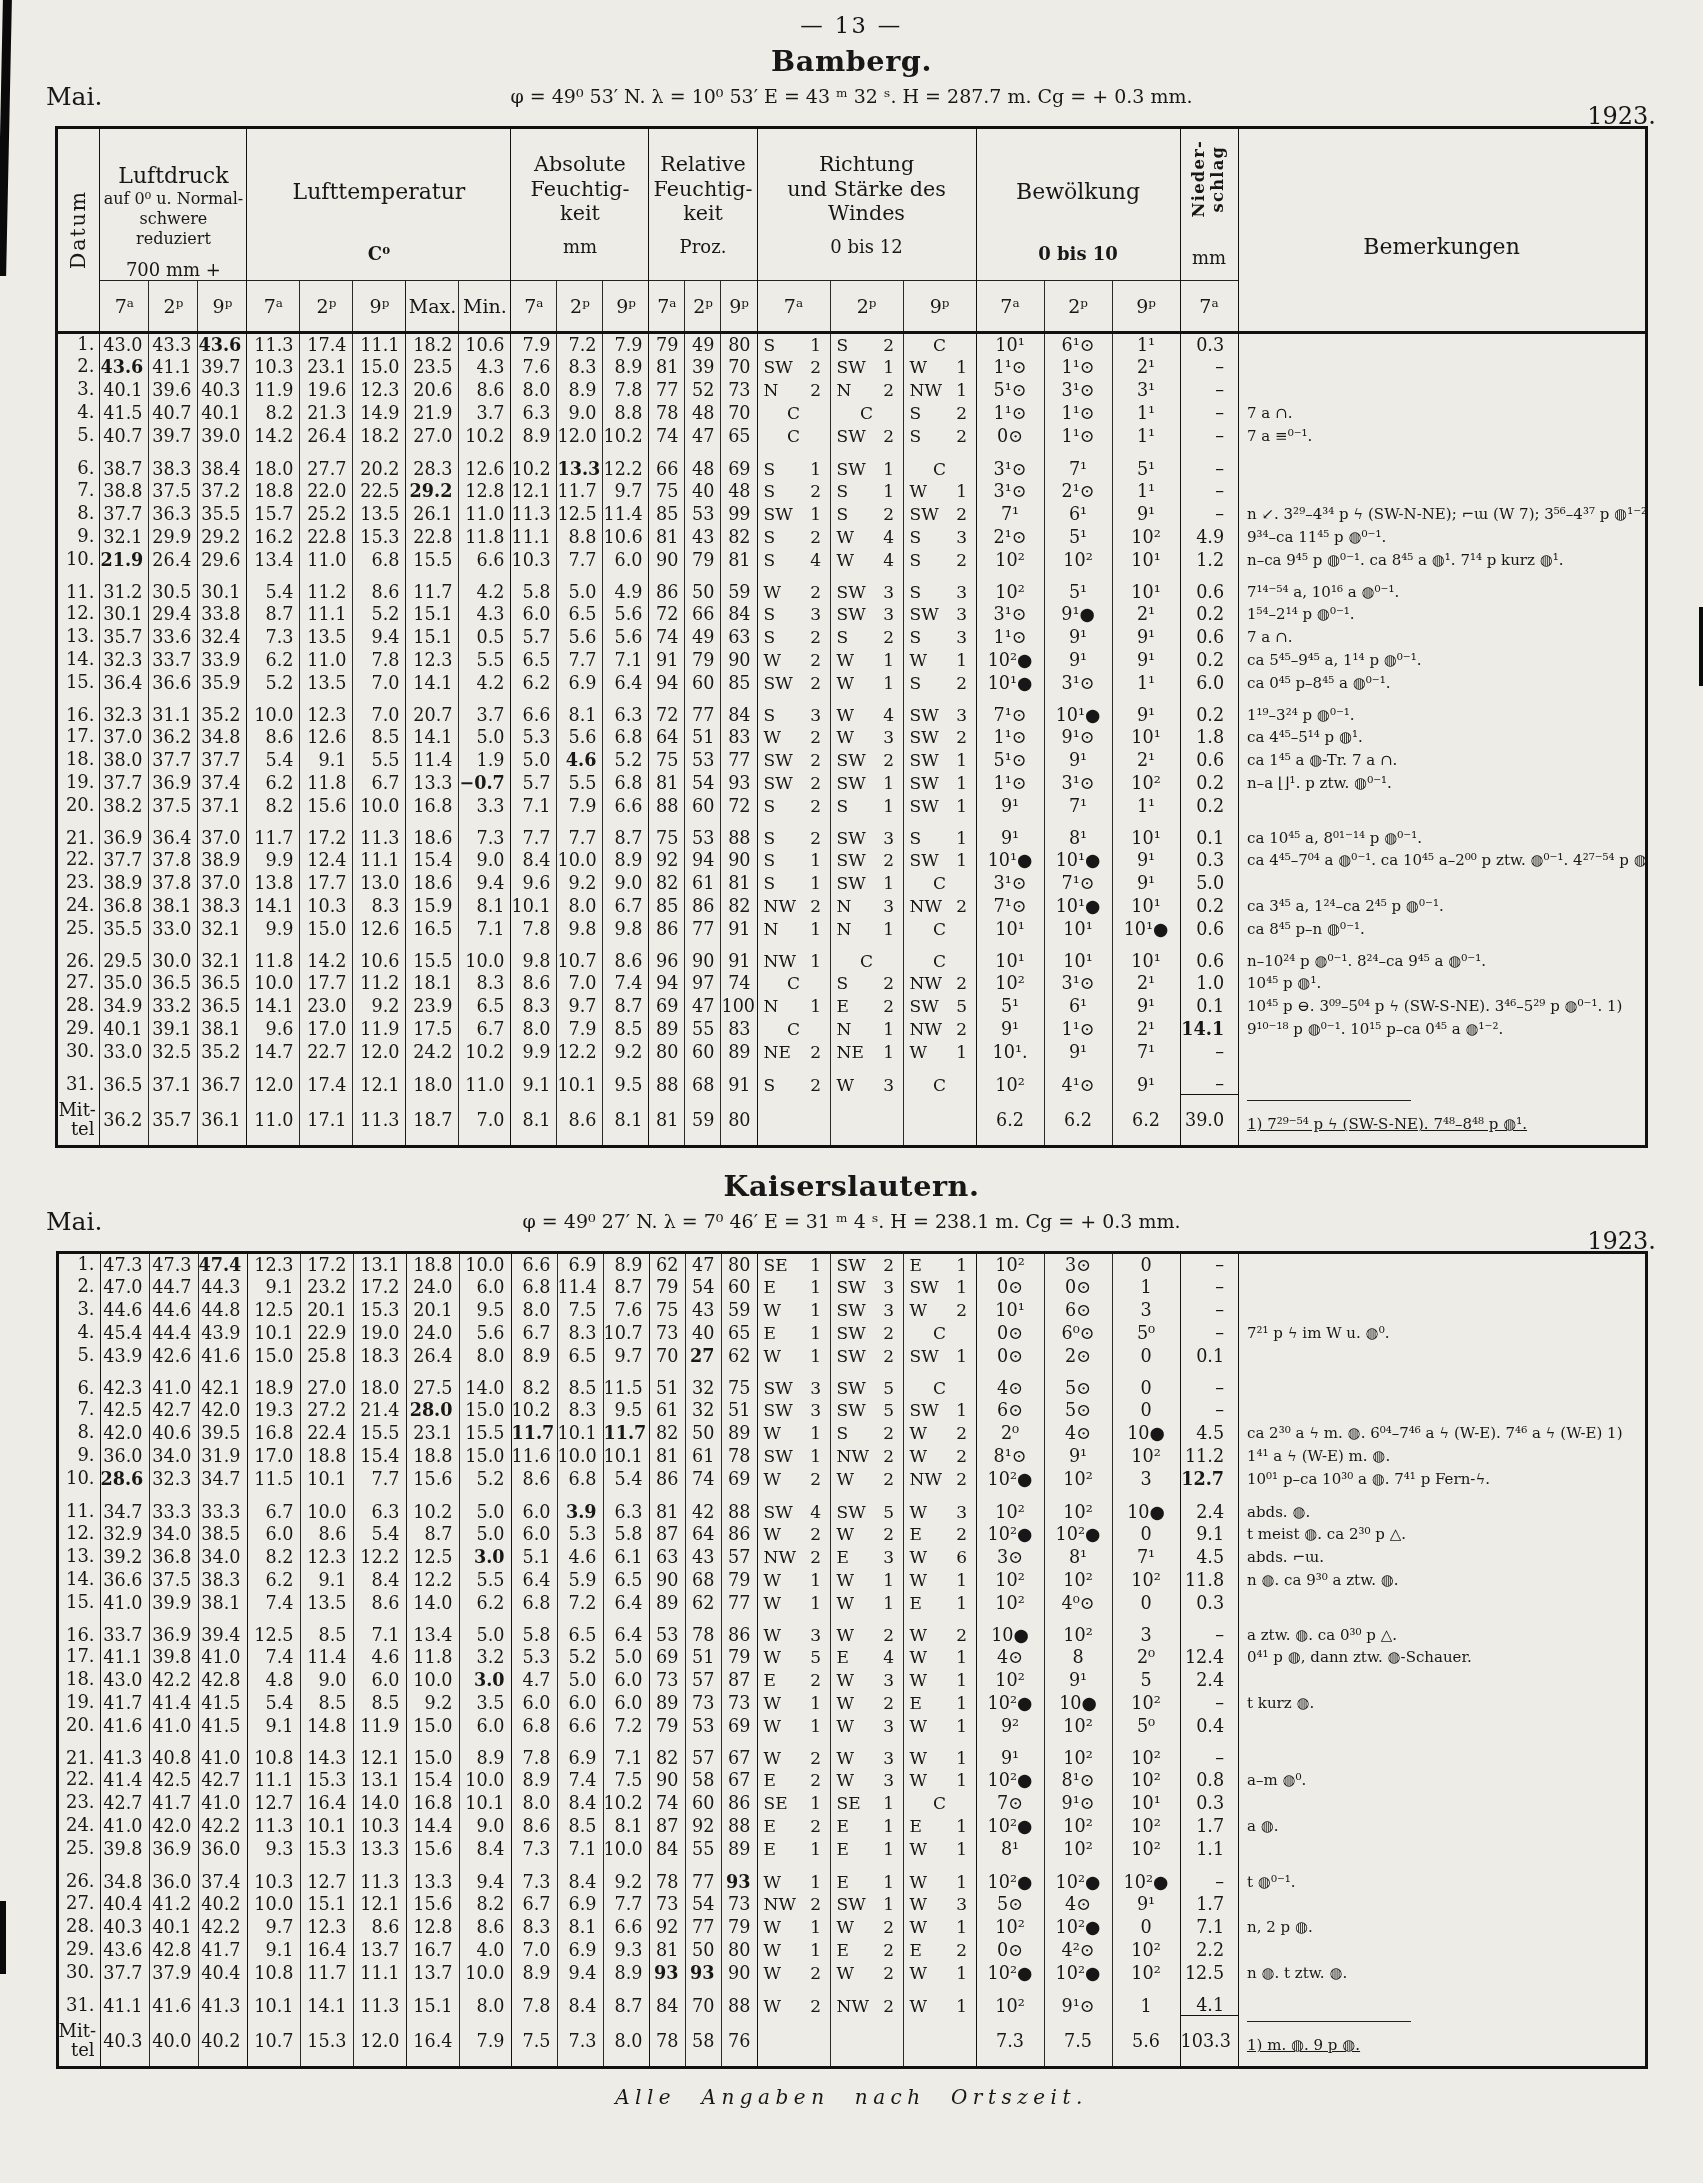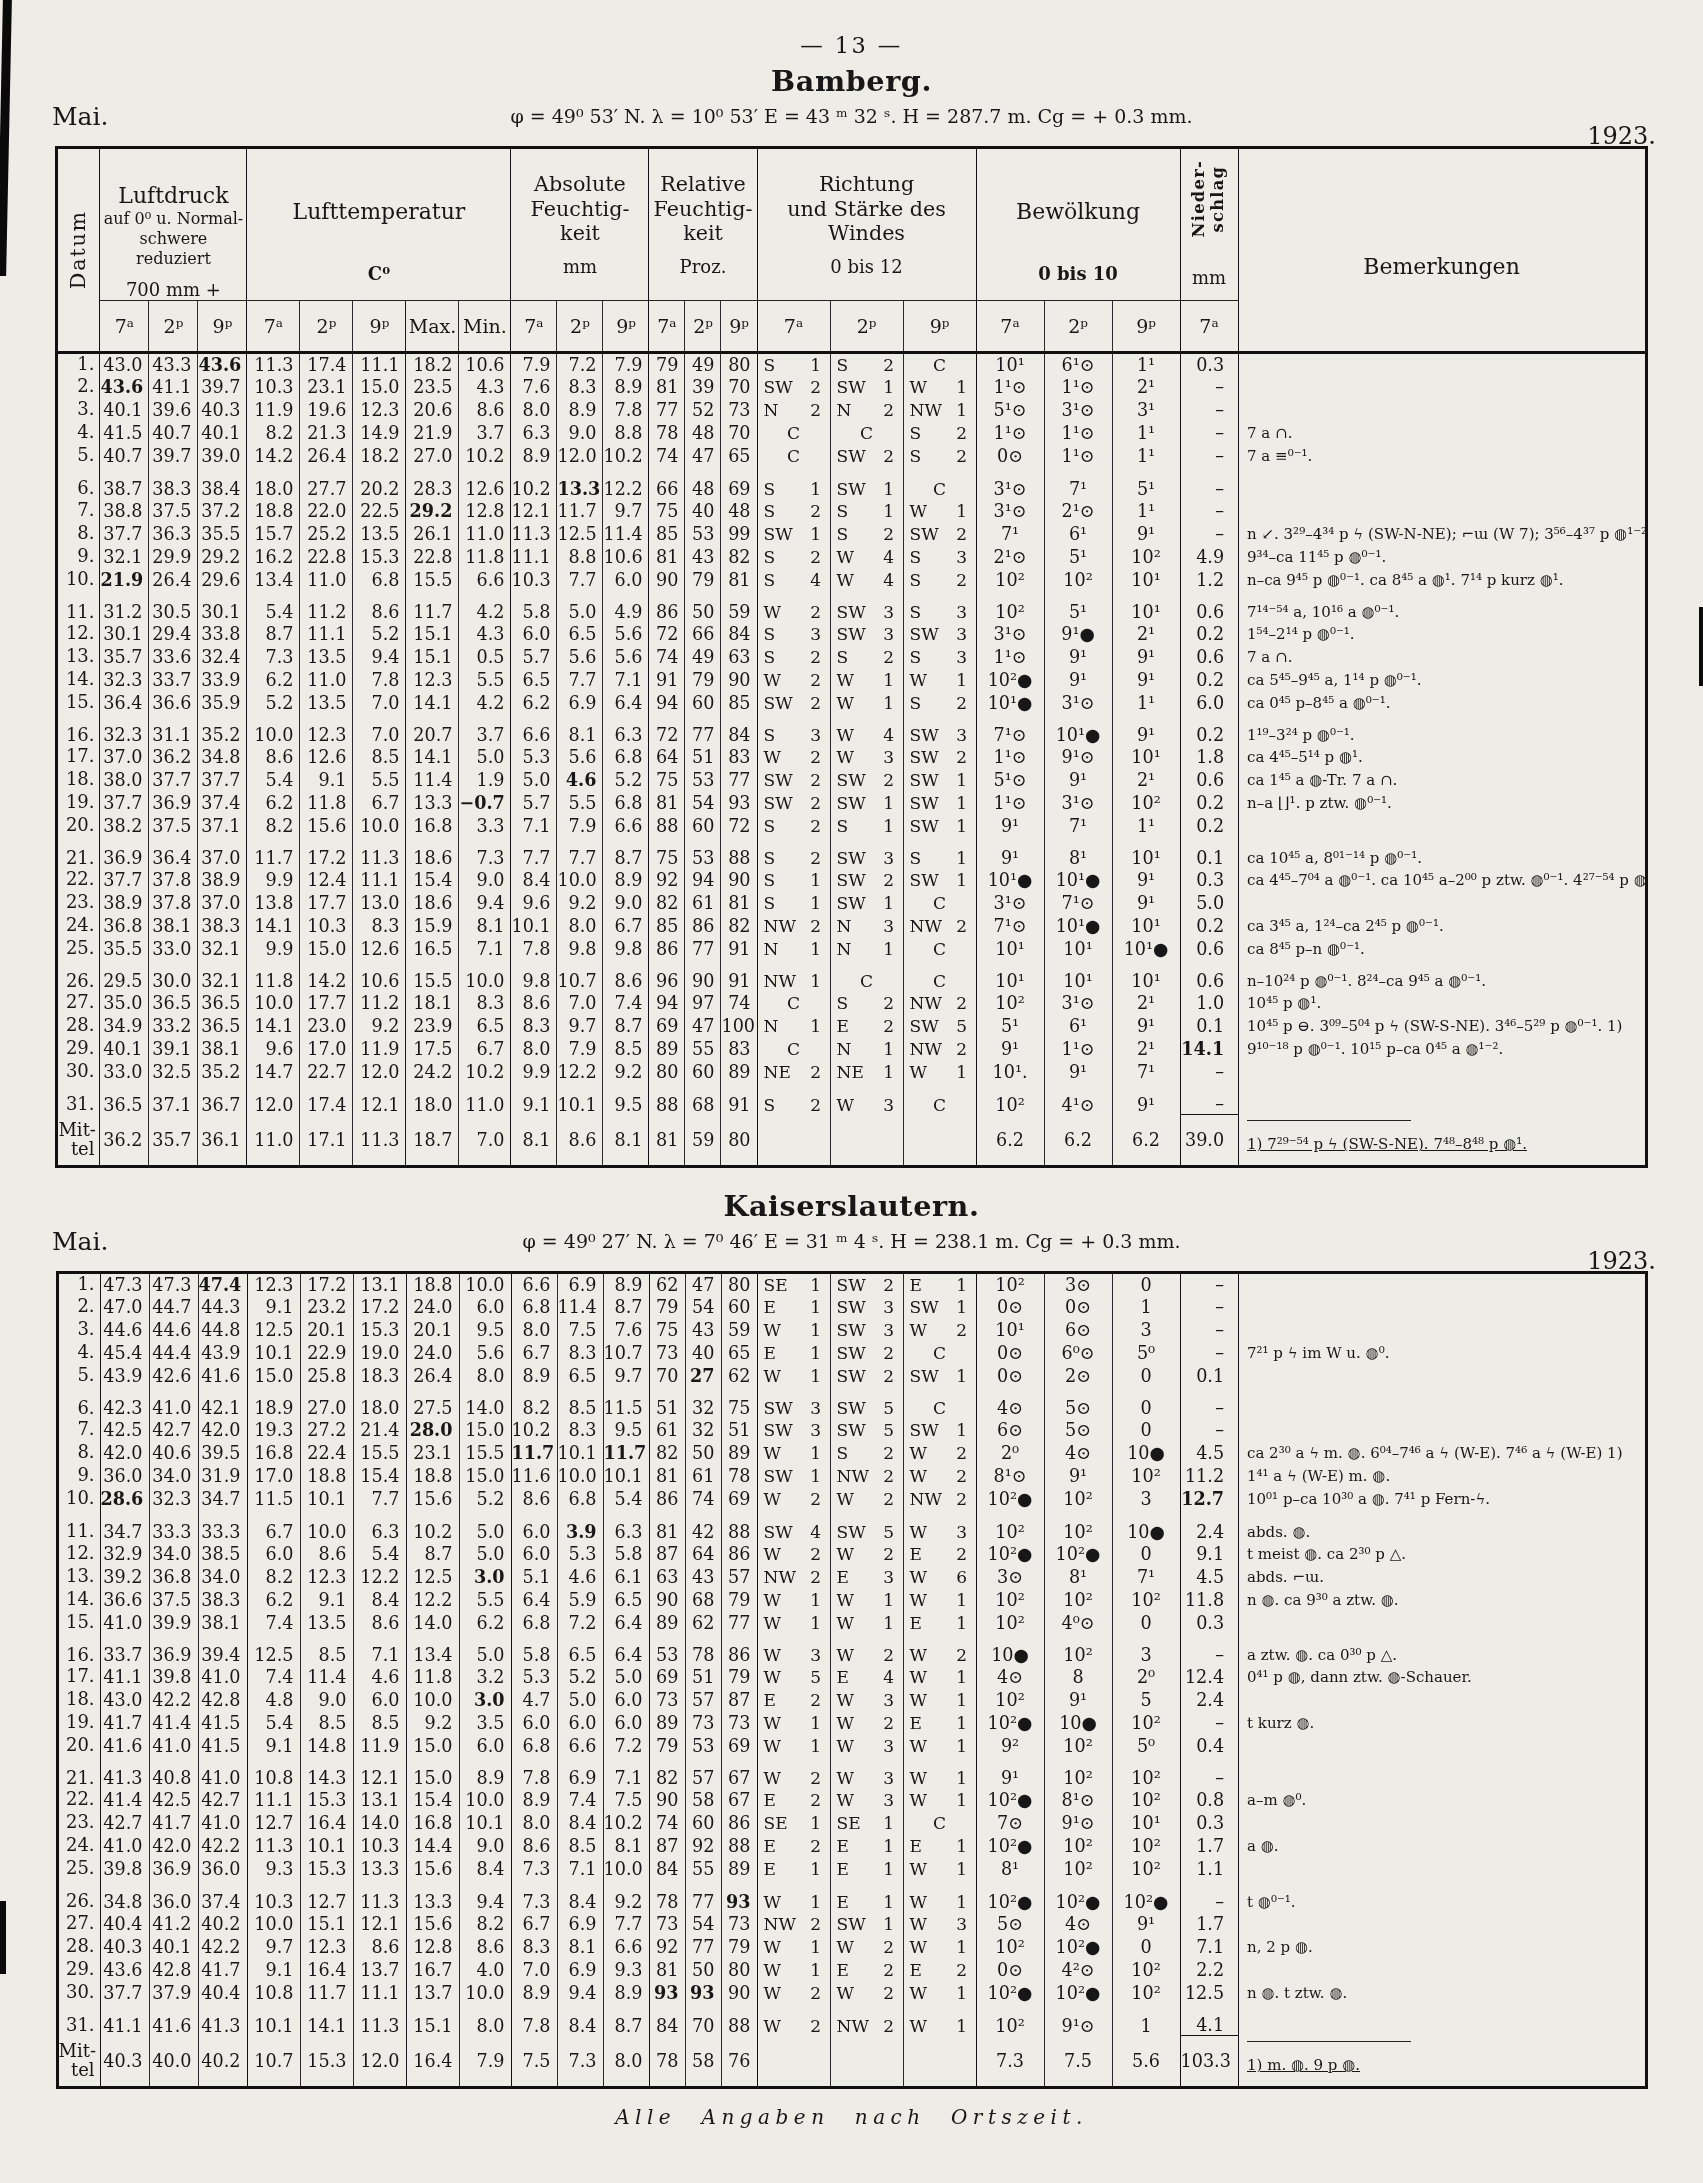--- a/index.html
+++ b/index.html
@@ -2,25 +2,25 @@
 <html style="font-size:9.7px"><head>
 <meta charset="utf-8">
 <style>
   html,body{margin:0;padding:0;background:#666;}
   .page{position:relative;width:1703px;height:2183px;margin:0 auto;background:#edece6;
         font-family:"DejaVu Serif","DejaVu Sans",serif;color:#171717;overflow:hidden;}
   .artifact{position:absolute;background:#0a0a0a;}
   .a1{left:0;top:0;width:9px;height:276px;transform:skewX(-1.2deg);}
   .a2{left:0;top:1901px;width:5.5px;height:73px;}
   .a3{right:0;top:607px;width:4.3px;height:79px;}
-  .pageno{text-align:center;font-size:22.5px;letter-spacing:2.4px;padding-top:32px;}
+  .pageno{text-align:center;font-size:22.5px;letter-spacing:2.4px;padding-top:12px;}
   .sta-head{position:relative;margin-top:6px;}
   .sta-name{text-align:center;font-size:28.6px;font-weight:bold;letter-spacing:0.6px;}
   .sta-sub{position:relative;height:38px;margin-top:1.2px;}
-  .month{position:absolute;left:52px;top:2.4px;font-size:25px;}
+  .month{position:absolute;left:46px;top:2.4px;font-size:25px;}
   .coords{display:block;text-align:center;font-size:19px;padding-top:6px;}
   .year{position:absolute;right:47px;top:23px;font-size:24px;}
   table.obs{border-collapse:collapse;table-layout:fixed;width:1592px;margin:8.5px auto 0 auto;
             border:3px solid #111;}
   th,td{border-left:0.6px solid #2a2a2a;padding:0;vertical-align:middle;}
   th:first-child,td:first-child{border-left:none;}
   .gs{border-left:1.8px solid #111 !important;}
   .dl{border-left:1.2px solid #1a1a1a !important;}
   thead{border-bottom:3px solid #111;}
   thead .h1{height:132px;}

